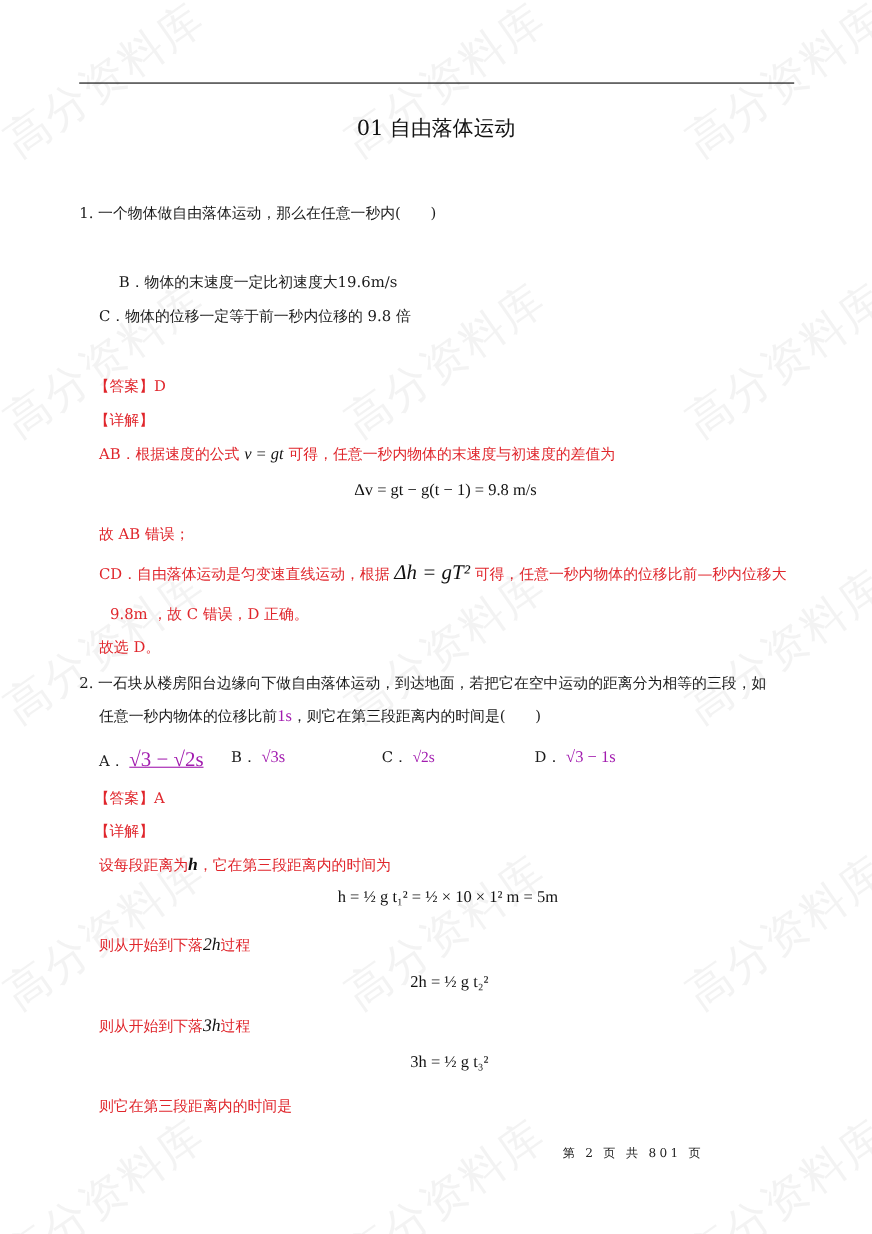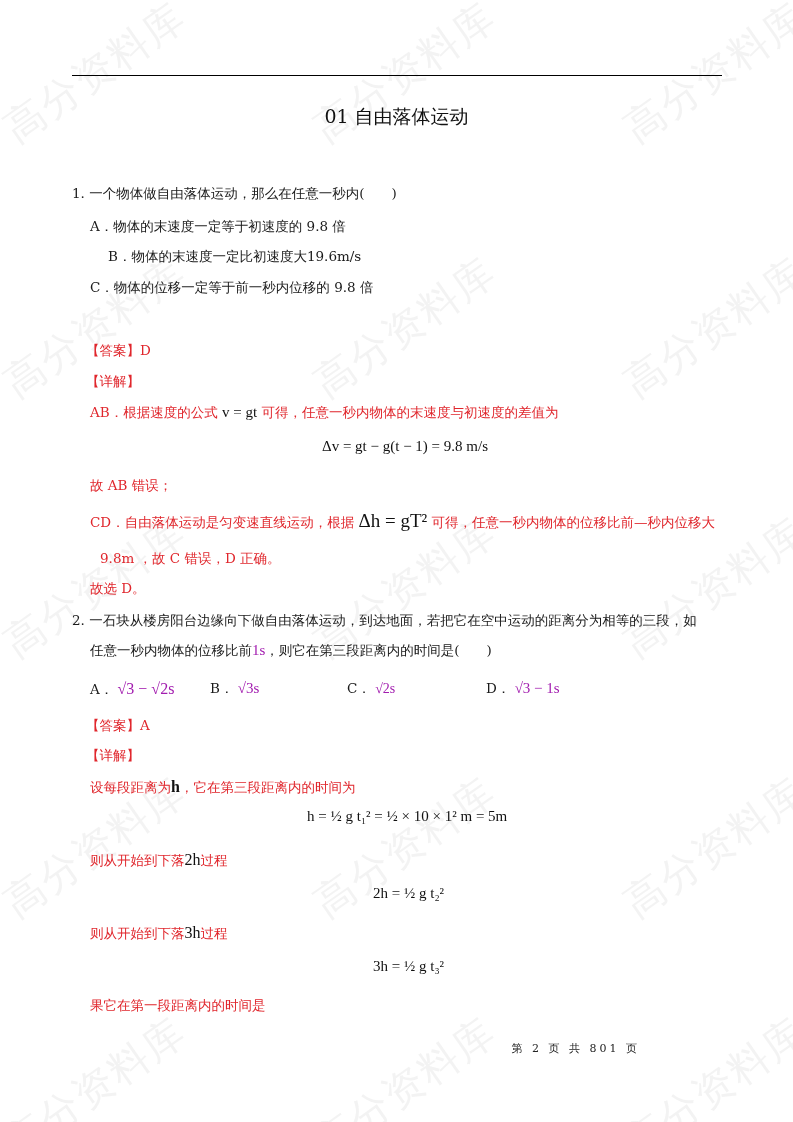--- a/index.html
+++ b/index.html
@@ -11,21 +11,21 @@
   .wm {
     position: absolute; font-family: "DejaVu Sans", sans-serif; font-size: 40px;
     color: rgba(200,200,200,0.22); transform: rotate(-35deg); white-space: nowrap; letter-spacing: 2px;
   }
   .page { position: absolute; inset: 0; z-index: 1; }
   .header-rule { position: absolute; left: 72px; top: 75px; width: 650px; height: 1px; background: #000; }
   .title { position: absolute; top: 104px; left: 0; width: 793px; text-align: center; font-size: 19px; color: #111; }
   .line { position: absolute; font-size: 13.5px; white-space: nowrap; }
   .red { color: #e0262c; }
   .black { color: #1a1a1a; }
-  .math { font-family: "Liberation Serif", "DejaVu Serif", serif; color: #111; }
+  .math { font-family: "Liberation Serif", "DejaVu Serif", serif; font-style: italic; color: #111; }
   .mathup { font-family: "Liberation Serif", "DejaVu Serif", serif; color: #a21caf; }
   .eq { position: absolute; font-family: "Liberation Serif", "DejaVu Serif", serif; font-size: 15px; color: #111; white-space: nowrap; }
   .footer { position: absolute; top: 1041px; left: 0; width: 640px; text-align: right; font-size: 11px; color: #222; letter-spacing: 3px; }
   .opt { position: absolute; font-size: 13.5px; white-space: nowrap; }
 </style>
 </head>
 <body>
 
 <div class="watermark-layer">
   <div class="wm" style="left:-10px; top:45px;">高分资料库</div>
@@ -45,23 +45,20 @@
   <div class="wm" style="left:610px; top:1060px;">高分资料库</div>
 </div>
 
 <div class="page">
   <div class="header-rule"></div>
   <div class="title">01 自由落体运动</div>
 
   <div class="line black" style="left:72px; top:185px;">
     <span>1.</span>
     <span>一个物体做自由落体运动，那么在任意一秒内(　　)</span>
-  </div>
-  <div class="line black" style="left:90px; top:218px;">
-    <span>A．</span><span>物体的末速度一定等于初速度的 9.8 倍</span>
   </div>
   <div class="line black" style="left:108px; top:248px;">
     <span>B．</span><span>物体的末速度一定比初速度大19.6m/s</span>
   </div>
   <div class="line black" style="left:90px; top:279px;">
     <span>C．</span><span>物体的位移一定等于前一秒内位移的 9.8 倍</span>
   </div>
 
   <div class="line red" style="left:86px; top:342px;">
     <span>【答案】</span><span>D</span>
@@ -85,21 +82,21 @@
   <div class="line black" style="left:72px; top:612px;">
     <span>2.</span>
     <span>一石块从楼房阳台边缘向下做自由落体运动，到达地面，若把它在空中运动的距离分为相等的三段，如</span>
   </div>
   <div class="line black" style="left:90px; top:642px;">
     <span>任意一秒内物体的位移比前</span><span class="mathup" style="font-size:15px;">1s</span><span>，则它在第三段距离内的时间是(　　)</span>
   </div>
 
   <div class="opt black" style="left:90px; top:680px;">
     <span>A．</span>
-    <span class="mathup" style="font-size:16px;">√3 − √2s</span>
+    <span class="mathup" style="font-size:19px;text-decoration:underline;">√3 − √2s</span>
   </div>
   <div class="opt black" style="left:210px; top:680px;">
     <span>B．</span>
     <span class="mathup" style="font-size:15px;">√3s</span>
   </div>
   <div class="opt black" style="left:347px; top:680px;">
     <span>C．</span>
     <span class="mathup" style="font-size:14px;">√2s</span>
   </div>
   <div class="opt black" style="left:486px; top:680px;">
@@ -119,16 +116,16 @@
   <div class="line red" style="left:90px; top:851px;">
     <span>则从开始到下落</span><span class="math" style="font-size:16px;">2h</span><span>过程</span>
   </div>
   <div class="eq" style="left:373px; top:885px;">2h = ½ g t₂²</div>
 
   <div class="line red" style="left:90px; top:924px;">
     <span>则从开始到下落</span><span class="math" style="font-size:16px;">3h</span><span>过程</span>
   </div>
   <div class="eq" style="left:373px; top:958px;">3h = ½ g t₃²</div>
 
-  <div class="line red" style="left:90px; top:997px;">果它在第一段距离内的时间是</div>
+  <div class="line red" style="left:90px; top:997px;">则它在第三段距离内的时间是</div>
 
   <div class="footer">第 2 页 共 801 页</div>
 </div>
 
 </body></html>

